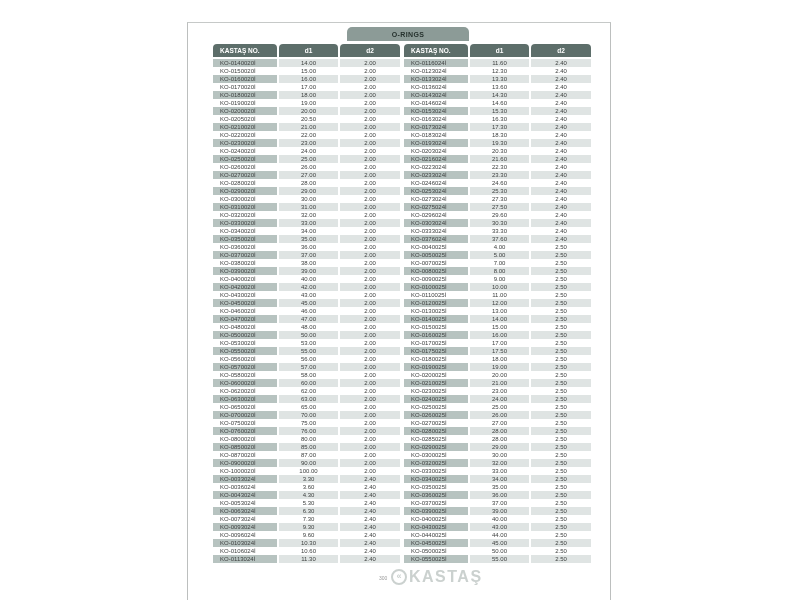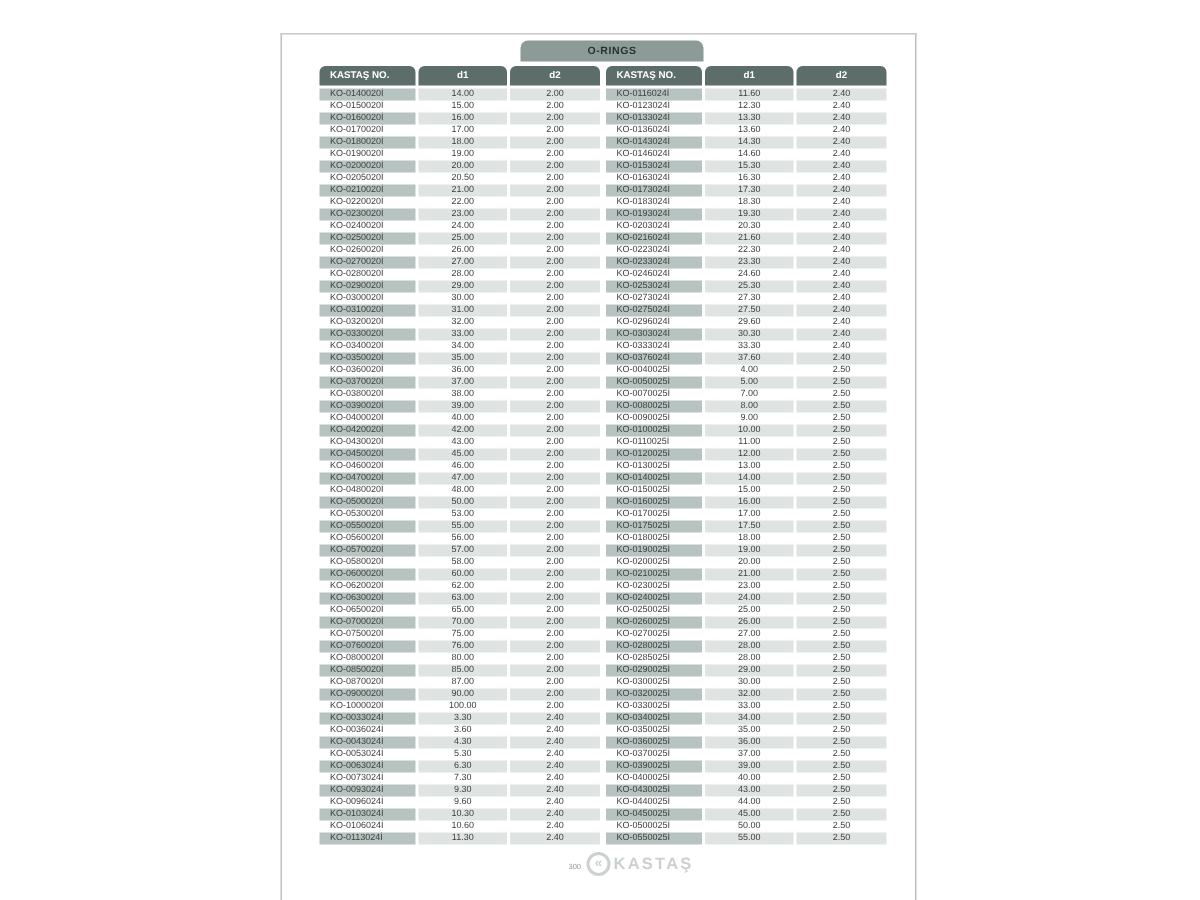--- a/index.html
+++ b/index.html
@@ -32,21 +32,21 @@
   .tc.c2,.tc.c3{text-align:center}
   .trow.odd .c1{background:#b7c3c0}
   .trow.odd .c2,.trow.odd .c3{background:#dfe4e3}
   .footer{position:absolute;left:0;top:568px;width:800px;height:22px}
   .page-number{position:absolute;left:379px;top:7px;font-size:5px;color:#9a9a9a}
   .logo{position:absolute;left:391px;top:0;display:flex;align-items:center;gap:2px}
   .logo-mark{
     width:12px;height:12px;border:2px solid #cbd1cf;border-radius:50%;
     color:#cbd1cf;font-size:9px;font-weight:bold;line-height:11px;text-align:center;display:inline-block;
   }
-  .logo-text{font-size:11px;font-weight:bold;letter-spacing:1.5px;color:#cbd1cf}
+  .logo-text{font-size:16px;font-weight:bold;letter-spacing:1.5px;color:#cbd1cf}
 </style>
 </head>
 <body>
 
 <div class="page-frame"></div>
 
 <div class="section-tab">
   <span>O-RINGS</span>
 </div>
 

